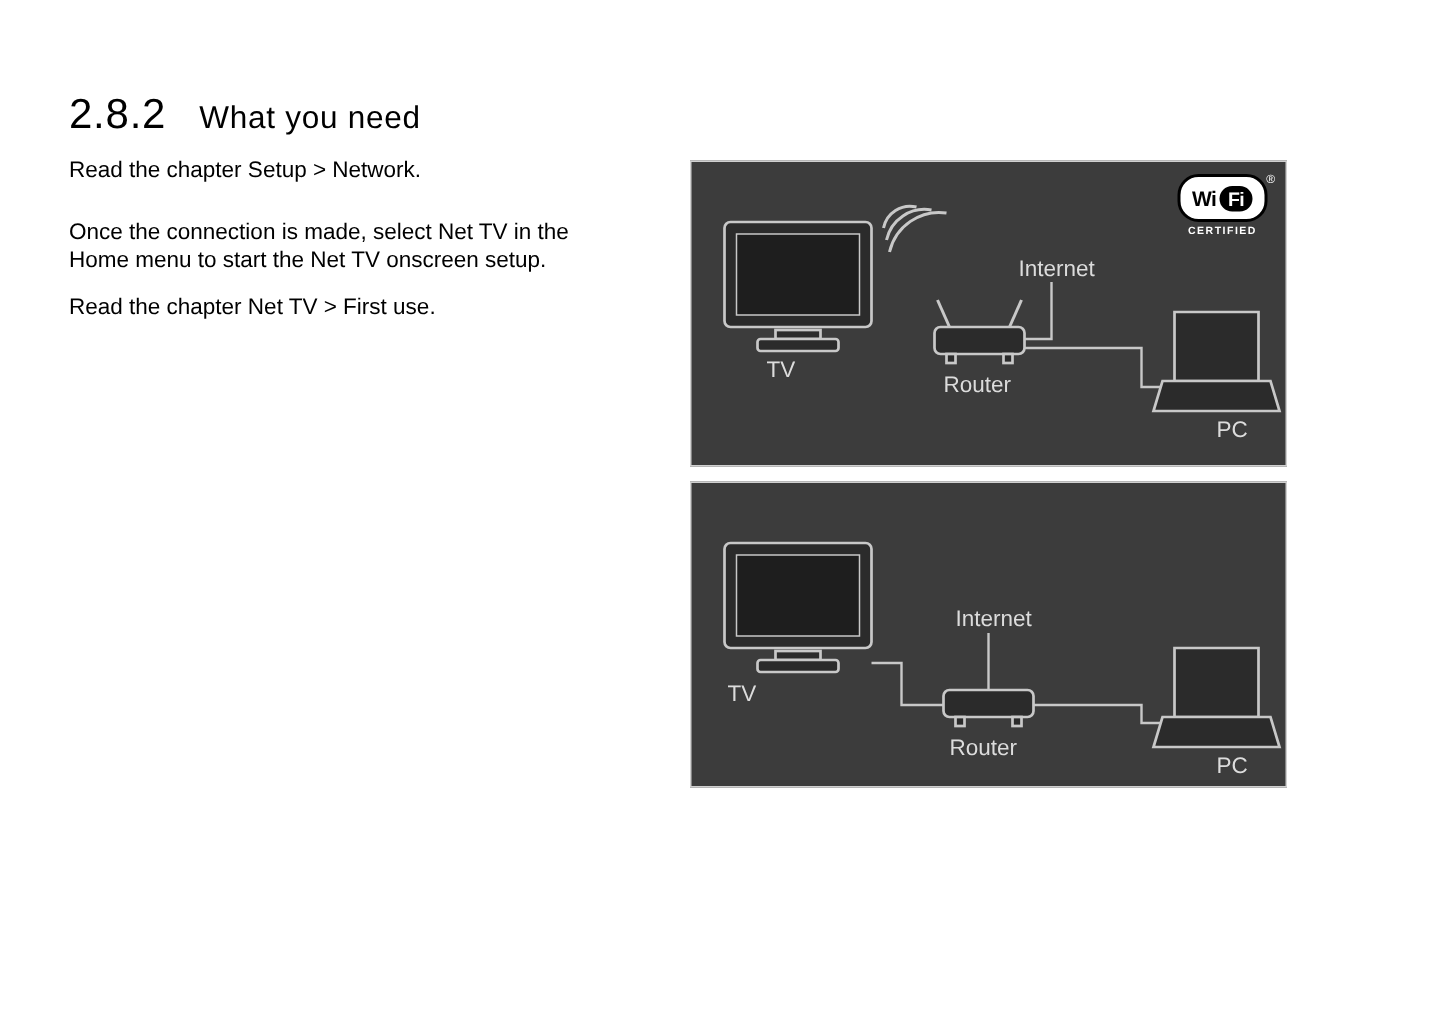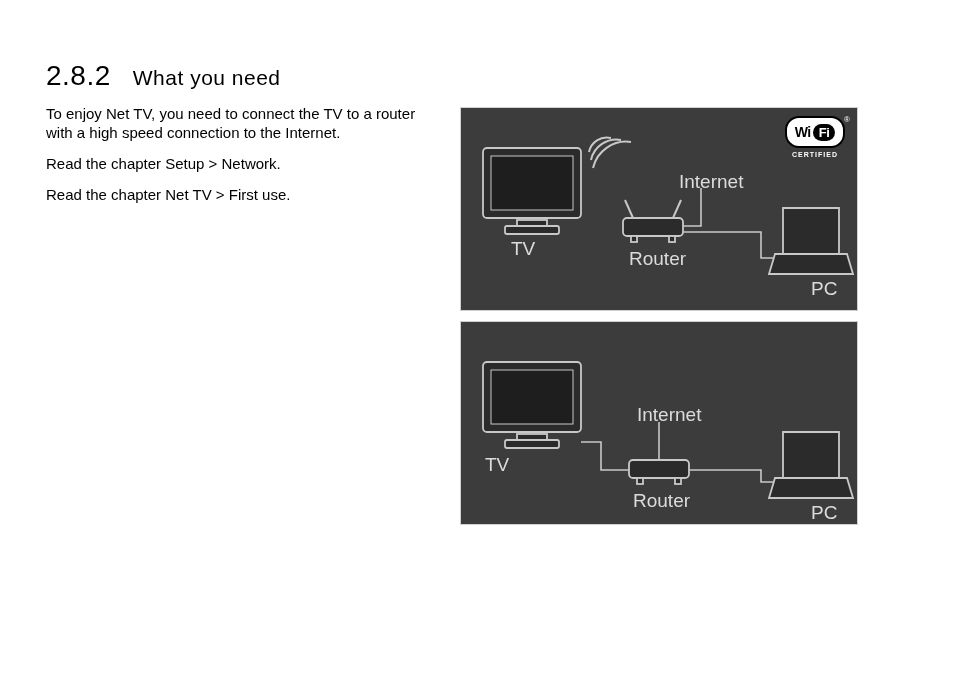--- a/index.html
+++ b/index.html
@@ -66,21 +66,21 @@
     background: #3c3c3c;
     border: 1px solid #d0d0d0;
     box-sizing: border-box;
   }
   .panel.top { top: 0; }
   .panel.bot { top: 214px; }
 
   .dlabel {
     position: absolute;
     color: #dcdcdc;
-    font-size: 19px;
+    font-size: 15px;
     font-family: Arial, Helvetica, sans-serif;
   }
 
   
   .wifi-badge {
     position: absolute;
     right: 8px;
     top: 8px;
     width: 68px;
     height: 42px;
@@ -141,22 +141,22 @@
 <body>
 
 <div class="page">
 
   <div class="title-row">
     <span class="sec-num">2.8.2</span>
     <span class="sec-title">What you need</span>
   </div>
 
   <div class="body-text">
-    <p>To enjoy Net TV, you need to connect the TV to a router with a high speed connection to the Internet.</p>
     <p>Read the chapter Setup &gt; Network.</p>
+    <p class="gap">Once the connection is made, select Net TV in the Home menu to start the Net TV onscreen setup.</p>
     <p>Read the chapter Net TV &gt; First use.</p>
   </div>
 
   <div class="diagram">
 
     <div class="panel top">
       <svg width="398" height="204" style="position:absolute;left:0;top:0">
 
         <g>
           <rect x="22" y="40" width="98" height="70" rx="4" class="device-stroke"></rect>

